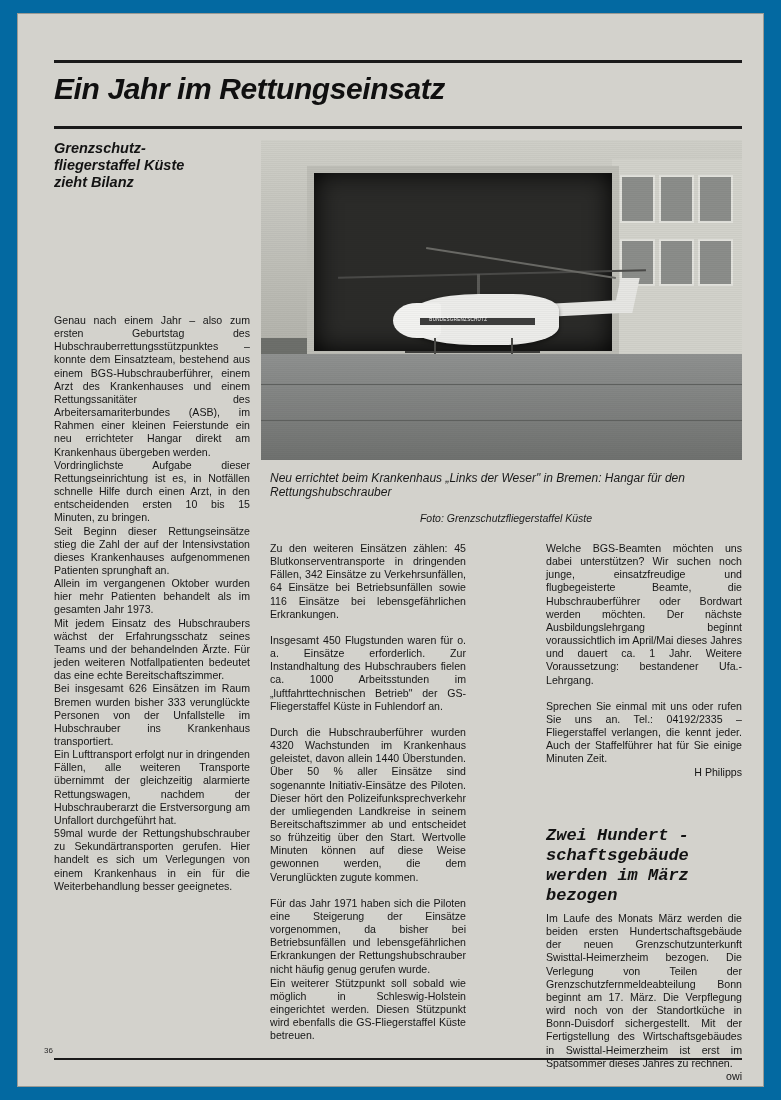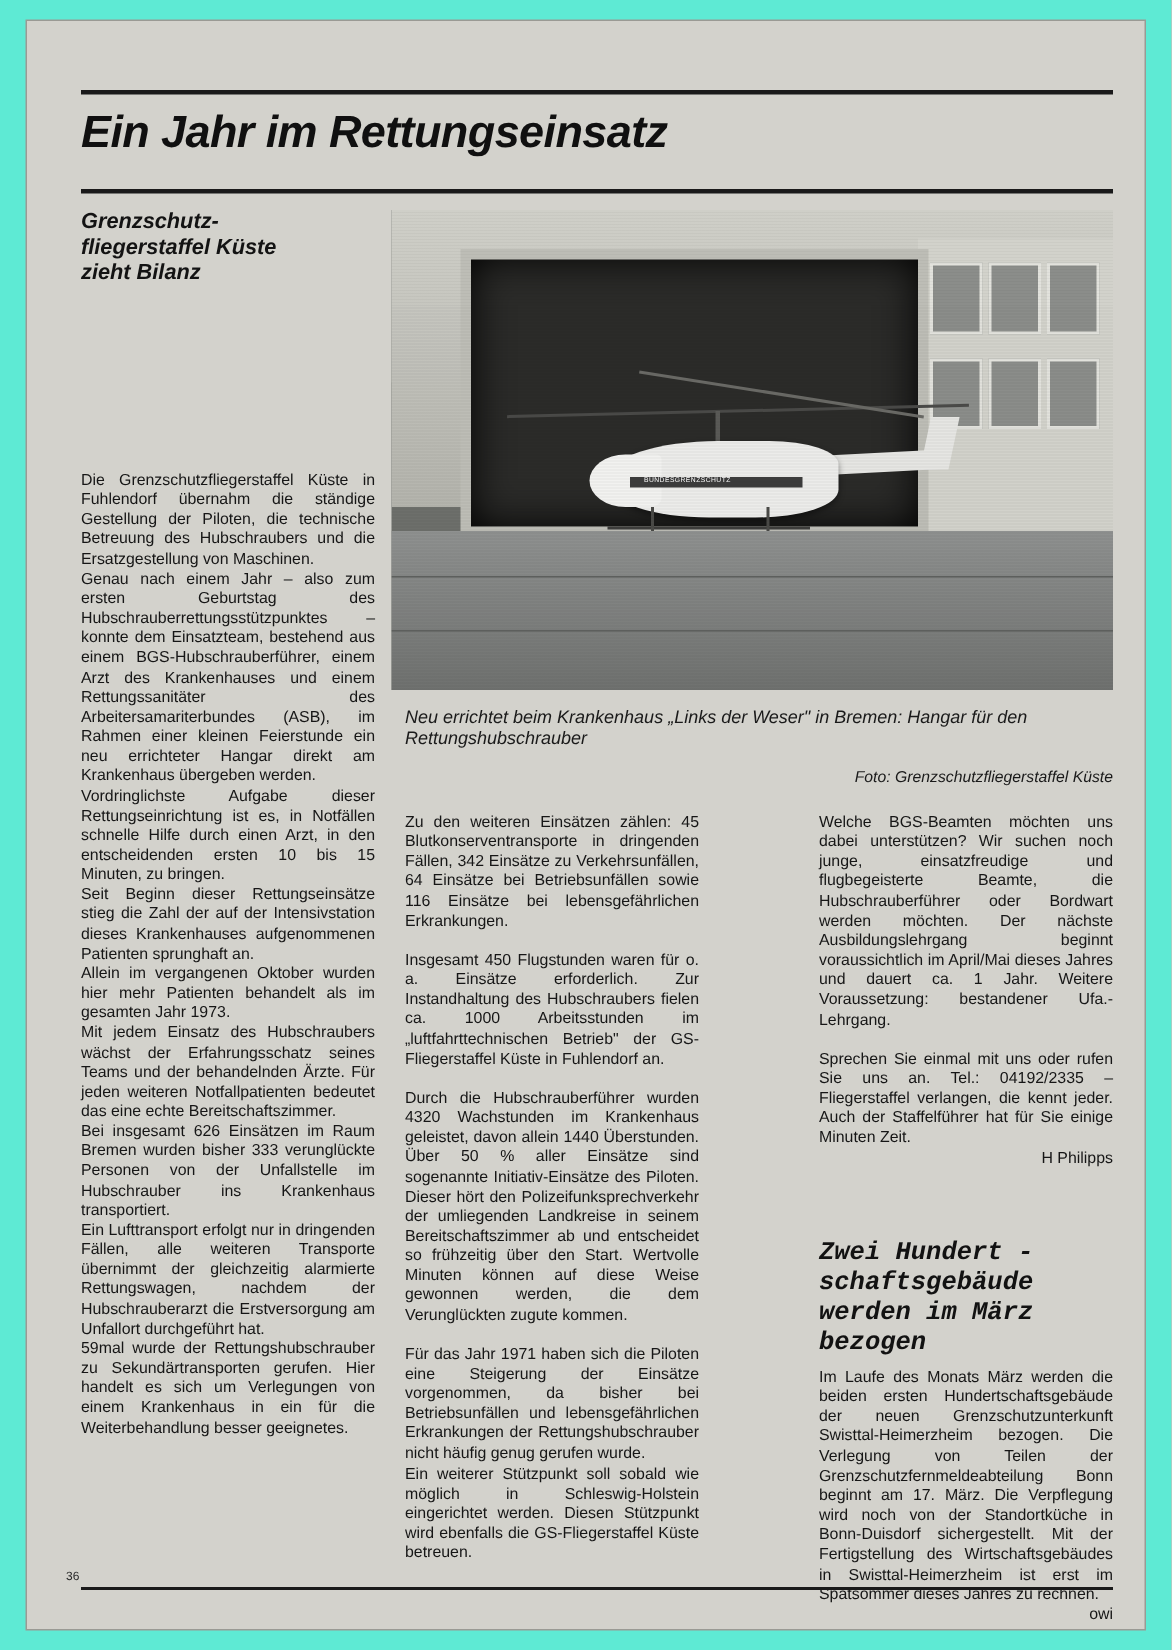--- a/index.html
+++ b/index.html
@@ -4,21 +4,21 @@
 <style>
   html, body {
     margin: 0;
     padding: 0;
     background: #b9b9b4;
   }
   .page {
     position: relative;
     width: 781px;
     height: 1100px;
-    background: #5eead4;
+    background: #0369a1;
     overflow: hidden;
     font-family: "Liberation Sans", sans-serif;
   }
   .paper {
     position: absolute;
     left: 18px;
     top: 14px;
     width: 745px;
     height: 1072px;
     background: #d3d2cc;
@@ -183,21 +183,21 @@
     font-size: 12px;
     line-height: 13.5px;
     font-style: italic;
     color: #1a1a1a;
   }
   .credit {
     position: absolute;
     left: 252px;
     top: 498px;
     width: 472px;
-    text-align: right;
+    text-align: center;
     font-size: 10.5px;
     font-style: italic;
     color: #1a1a1a;
   }
 
   .col {
     position: absolute;
     font-size: 10.6px;
     line-height: 13.15px;
     text-align: justify;
@@ -283,21 +283,20 @@
       <div class="skid" style="left:30%;top:66%;width:28%;"></div>
       <div class="strut" style="left:36%;top:62%;height:5%;"></div>
       <div class="strut" style="left:52%;top:62%;height:5%;"></div>
       <div class="grain"></div>
     </div>
 
     <div class="caption">Neu errichtet beim Krankenhaus „Links der Weser" in Bremen: Hangar für den Rettungshubschrauber</div>
     <div class="credit">Foto: Grenzschutzfliegerstaffel Küste</div>
 
     <div class="col col-1">
-      <p>Die Grenzschutzfliegerstaffel Küste in Fuhlendorf übernahm die ständige Gestellung der Piloten, die technische Betreuung des Hubschraubers und die Ersatzgestellung von Maschinen.</p>
       <p>Genau nach einem Jahr – also zum ersten Geburtstag des Hubschrauberrettungsstützpunktes – konnte dem Einsatzteam, bestehend aus einem BGS-Hubschrauberführer, einem Arzt des Krankenhauses und einem Rettungssanitäter des Arbeitersamariterbundes (ASB), im Rahmen einer kleinen Feierstunde ein neu errichteter Hangar direkt am Krankenhaus übergeben werden.</p>
       <p>Vordringlichste Aufgabe dieser Rettungseinrichtung ist es, in Notfällen schnelle Hilfe durch einen Arzt, in den entscheidenden ersten 10 bis 15 Minuten, zu bringen.</p>
       <p>Seit Beginn dieser Rettungseinsätze stieg die Zahl der auf der Intensivstation dieses Krankenhauses aufgenommenen Patienten sprunghaft an.</p>
       <p>Allein im vergangenen Oktober wurden hier mehr Patienten behandelt als im gesamten Jahr 1973.</p>
       <p>Mit jedem Einsatz des Hubschraubers wächst der Erfahrungsschatz seines Teams und der behandelnden Ärzte. Für jeden weiteren Notfallpatienten bedeutet das eine echte Bereitschaftszimmer.</p>
       <p>Bei insgesamt 626 Einsätzen im Raum Bremen wurden bisher 333 verunglückte Personen von der Unfallstelle im Hubschrauber ins Krankenhaus transportiert.</p>
       <p>Ein Lufttransport erfolgt nur in dringenden Fällen, alle weiteren Transporte übernimmt der gleichzeitig alarmierte Rettungswagen, nachdem der Hubschrauberarzt die Erstversorgung am Unfallort durchgeführt hat.</p>
       <p>59mal wurde der Rettungshubschrauber zu Sekundärtransporten gerufen. Hier handelt es sich um Verlegungen von einem Krankenhaus in ein für die Weiterbehandlung besser geeignetes.</p>
     </div>
 

